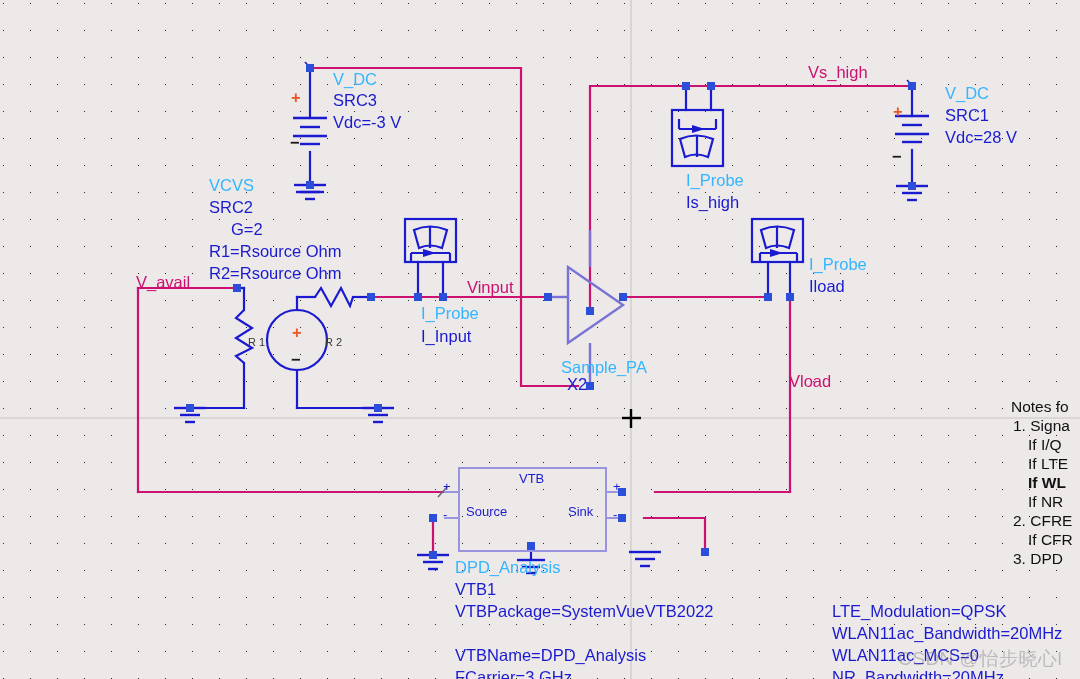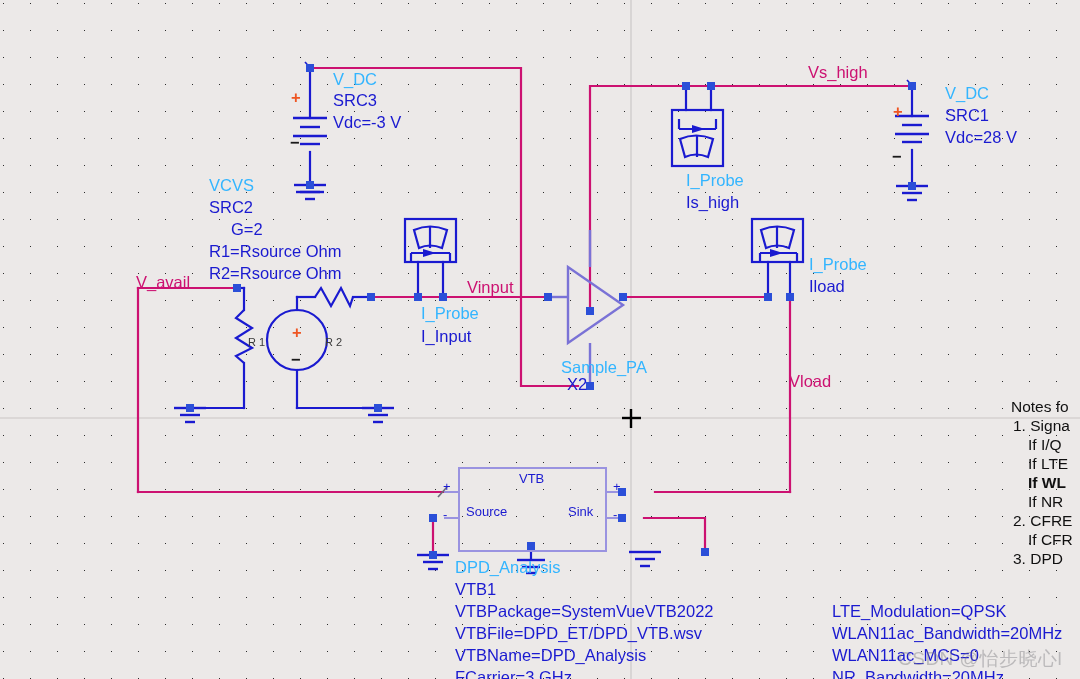--- a/index.html
+++ b/index.html
@@ -282,21 +282,20 @@
   <div class="lbl f13 blue" style="left:466px;top:505px;">Source</div>
   <div class="lbl f13 blue" style="left:568px;top:505px;">Sink</div>
   <div class="lbl f13 blue" style="left:443px;top:480px;">+</div>
   <div class="lbl f13 blue" style="left:443px;top:508px;">-</div>
   <div class="lbl f13 blue" style="left:613px;top:480px;">+</div>
   <div class="lbl f13 blue" style="left:613px;top:508px;">-</div>
 
   <div class="lbl f16 cyan" style="left:455px;top:559px;">DPD_Analysis</div>
   <div class="lbl f16 blue" style="left:455px;top:581px;">VTB1</div>
   <div class="lbl f16 blue" style="left:455px;top:603px;">VTBPackage=SystemVueVTB2022</div>
-  <div class="lbl f16 blue" style="left:455px;top:625px;">VTBFile=DPD_ET/DPD_VTB.wsv</div>
   <div class="lbl f16 blue" style="left:455px;top:647px;">VTBName=DPD_Analysis</div>
   <div class="lbl f16 blue" style="left:455px;top:669px;">FCarrier=3 GHz</div>
 
   <div class="lbl f16 blue" style="left:832px;top:603px;">LTE_Modulation=QPSK</div>
   <div class="lbl f16 blue" style="left:832px;top:625px;">WLAN11ac_Bandwidth=20MHz</div>
   <div class="lbl f16 blue" style="left:832px;top:647px;">WLAN11ac_MCS=0</div>
   <div class="lbl f16 blue" style="left:832px;top:669px;">NR_Bandwidth=20MHz</div>
 
   <div class="lbl f15 blk" style="left:1011px;top:399px;">Notes fo</div>
   <div class="lbl f15 blk" style="left:1013px;top:418px;">1. Signa</div>

